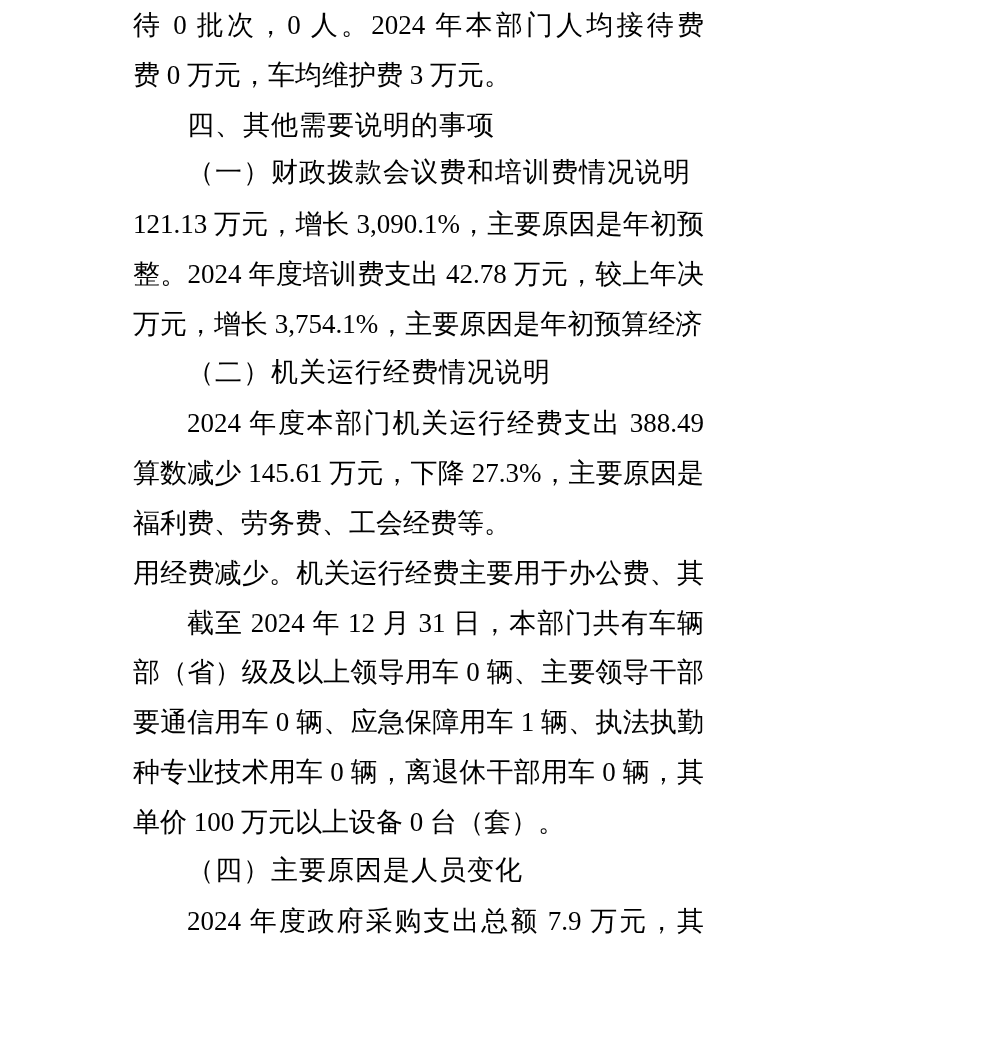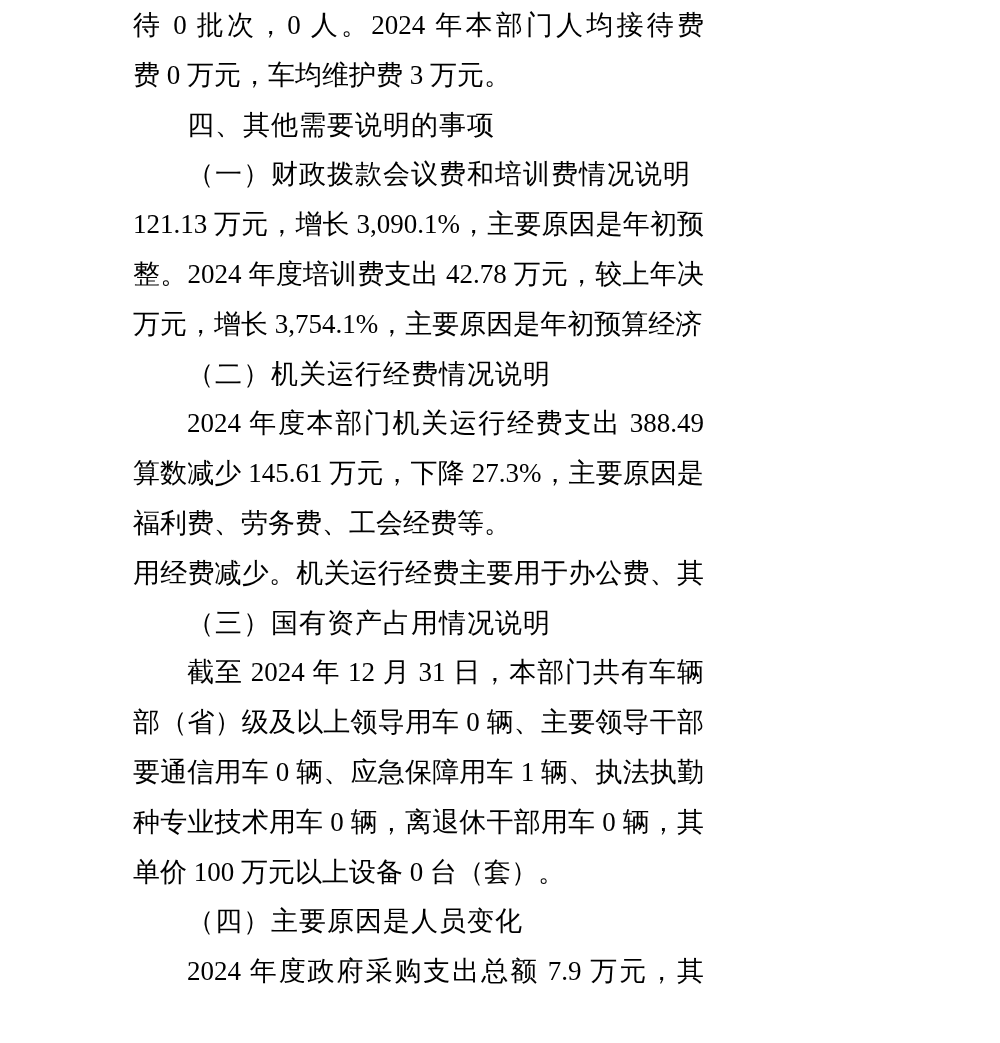--- a/index.html
+++ b/index.html
@@ -36,42 +36,41 @@
   }
   .line.indent {
     text-indent: 2em;
   }
   .line.h1 {
     font-family: "Liberation Sans", "DejaVu Sans", sans-serif;
     font-weight: 400;
     letter-spacing: 1px;
   }
   .line.h2 {
-    font-family: Liberation Serif, serif;
+    font-family: Liberation Mono, monospace;
     letter-spacing: 1px;
   }
 </style>
 </head>
 <body>
 
 <div class="page">
   <div class="text-block" id="lines-container">
       <div class="line justify">待 0 批次，0 人。2024 年本部门人均接待费 89.47 元，车均购置</div>
       <div class="line">费 0 万元，车均维护费 3 万元。</div>
       <div class="line indent h1">四、其他需要说明的事项</div>
       <div class="line indent h2">（一）财政拨款会议费和培训费情况说明</div>
       <div class="line justify">121.13 万元，增长 3,090.1%，主要原因是年初预算经济科目调</div>
       <div class="line justify">整。2024 年度培训费支出 42.78 万元，较上年决算数增加 41.67</div>
       <div class="line">万元，增长 3,754.1%，主要原因是年初预算经济科目调整。</div>
       <div class="line indent h2">（二）机关运行经费情况说明</div>
       <div class="line justify indent">2024 年度本部门机关运行经费支出 388.49 万元，较上年决</div>
       <div class="line justify">算数减少 145.61 万元，下降 27.3%，主要原因是人员变化，公</div>
       <div class="line">福利费、劳务费、工会经费等。</div>
       <div class="line justify">用经费减少。机关运行经费主要用于办公费、其他交通费用、</div>
-      <div class="line indent h2">（三）国有资产占用情况说明</div>
       <div class="line justify indent">截至 2024 年 12 月 31 日，本部门共有车辆 1 辆，其中，副</div>
       <div class="line justify">部（省）级及以上领导用车 0 辆、主要领导干部用车 0 辆、机</div>
       <div class="line justify">要通信用车 0 辆、应急保障用车 1 辆、执法执勤用车 4 辆，特</div>
       <div class="line justify">种专业技术用车 0 辆，离退休干部用车 0 辆，其他用车 0 辆。</div>
       <div class="line">单价 100 万元以上设备 0 台（套）。</div>
       <div class="line indent h2">（四）主要原因是人员变化</div>
       <div class="line justify indent">2024 年度政府采购支出总额 7.9 万元，其中：政府采购货</div>
     </div>
 </div>
 

